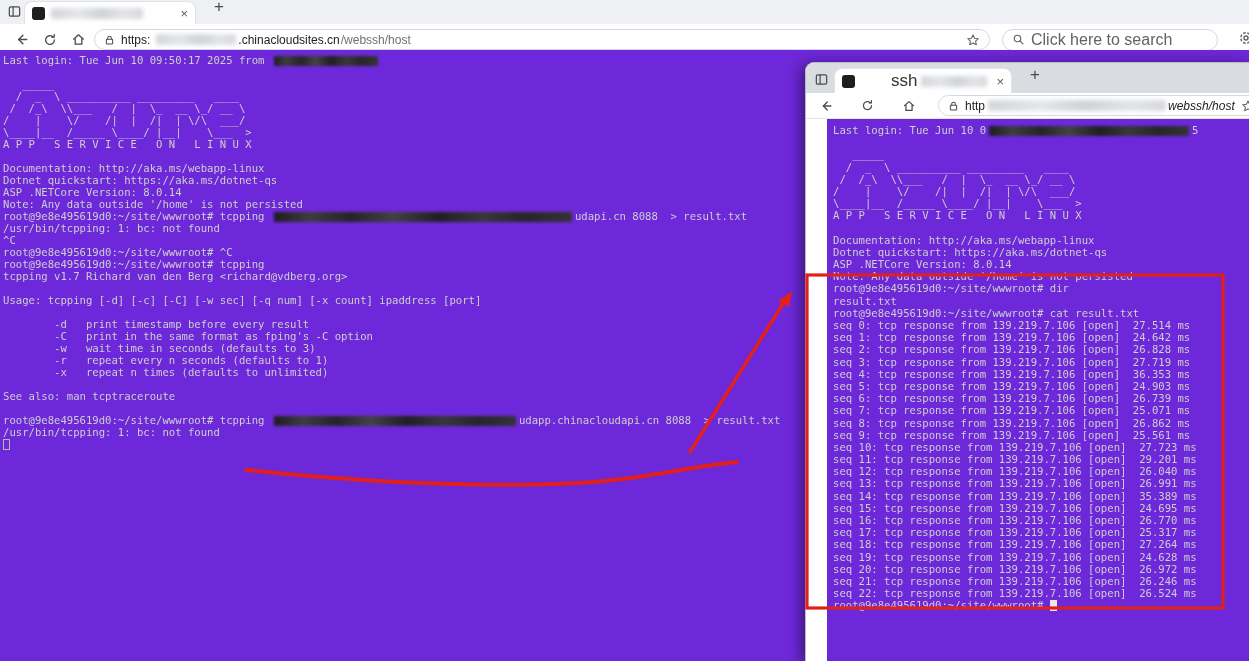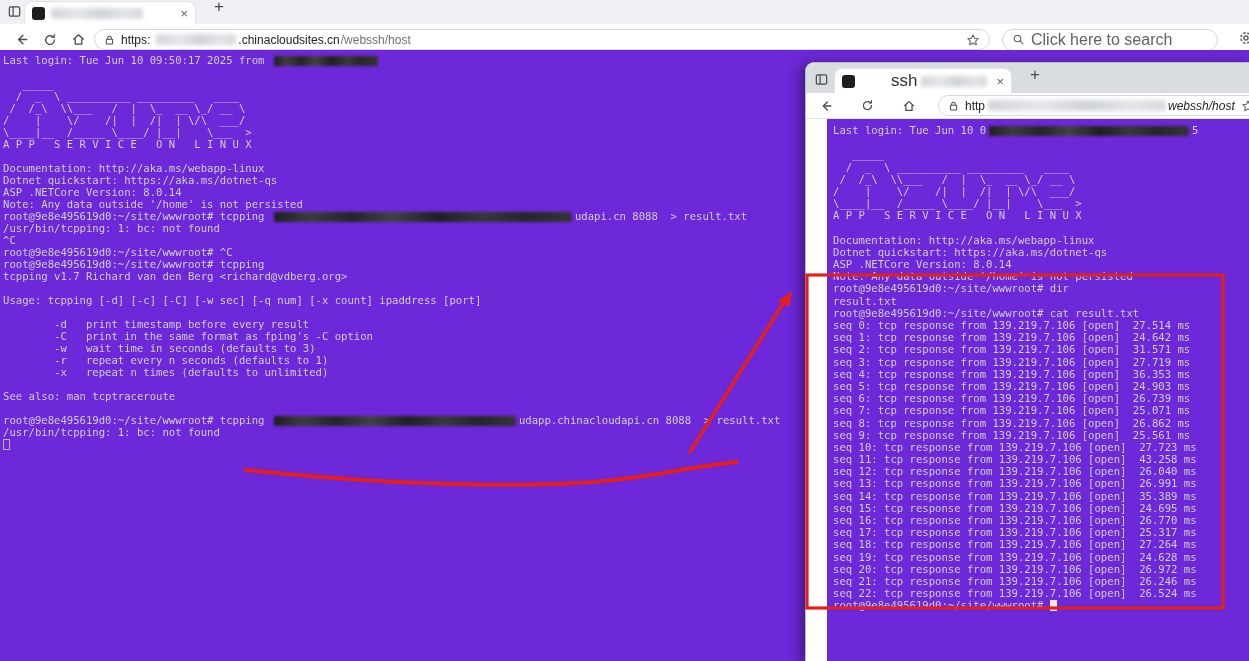--- a/index.html
+++ b/index.html
@@ -242,30 +242,30 @@
         <div class="tl">&nbsp;</div>
         <div class="tl">Documentation: http://aka.ms/webapp-linux</div>
         <div class="tl">Dotnet quickstart: https://aka.ms/dotnet-qs</div>
         <div class="tl">ASP .NETCore Version: 8.0.14</div>
         <div class="tl">Note: Any data outside '/home' is not persisted</div>
         <div class="tl">root@9e8e495619d0:~/site/wwwroot# dir</div>
         <div class="tl">result.txt</div>
         <div class="tl">root@9e8e495619d0:~/site/wwwroot# cat result.txt</div>
         <div class="tl">seq 0: tcp response from 139.219.7.106 [open]  27.514 ms</div>
         <div class="tl">seq 1: tcp response from 139.219.7.106 [open]  24.642 ms</div>
-        <div class="tl">seq 2: tcp response from 139.219.7.106 [open]  31.571 ms</div>
+        <div class="tl">seq 2: tcp response from 139.219.7.106 [open]  26.828 ms</div>
         <div class="tl">seq 3: tcp response from 139.219.7.106 [open]  27.719 ms</div>
         <div class="tl">seq 4: tcp response from 139.219.7.106 [open]  36.353 ms</div>
         <div class="tl">seq 5: tcp response from 139.219.7.106 [open]  24.903 ms</div>
         <div class="tl">seq 6: tcp response from 139.219.7.106 [open]  26.739 ms</div>
         <div class="tl">seq 7: tcp response from 139.219.7.106 [open]  25.071 ms</div>
         <div class="tl">seq 8: tcp response from 139.219.7.106 [open]  26.862 ms</div>
         <div class="tl">seq 9: tcp response from 139.219.7.106 [open]  25.561 ms</div>
         <div class="tl">seq 10: tcp response from 139.219.7.106 [open]  27.723 ms</div>
-        <div class="tl">seq 11: tcp response from 139.219.7.106 [open]  43.258 ms</div>
+        <div class="tl">seq 11: tcp response from 139.219.7.106 [open]  29.201 ms</div>
         <div class="tl">seq 12: tcp response from 139.219.7.106 [open]  26.040 ms</div>
         <div class="tl">seq 13: tcp response from 139.219.7.106 [open]  26.991 ms</div>
         <div class="tl">seq 14: tcp response from 139.219.7.106 [open]  35.389 ms</div>
         <div class="tl">seq 15: tcp response from 139.219.7.106 [open]  24.695 ms</div>
         <div class="tl">seq 16: tcp response from 139.219.7.106 [open]  26.770 ms</div>
         <div class="tl">seq 17: tcp response from 139.219.7.106 [open]  25.317 ms</div>
         <div class="tl">seq 18: tcp response from 139.219.7.106 [open]  27.264 ms</div>
         <div class="tl">seq 19: tcp response from 139.219.7.106 [open]  24.628 ms</div>
         <div class="tl">seq 20: tcp response from 139.219.7.106 [open]  26.972 ms</div>
         <div class="tl">seq 21: tcp response from 139.219.7.106 [open]  26.246 ms</div>

